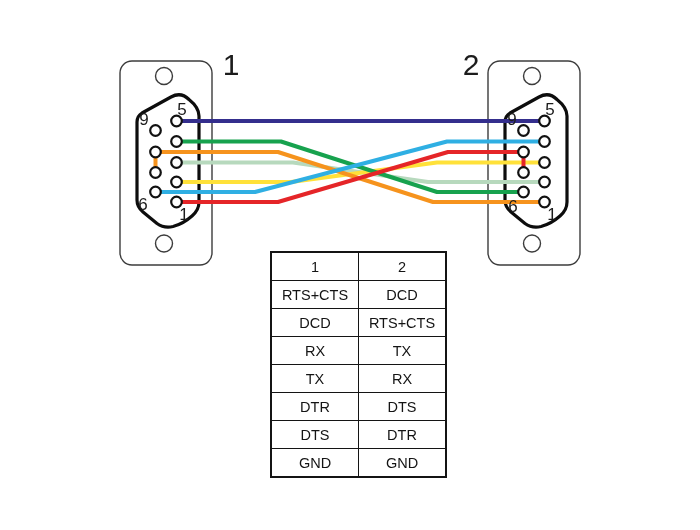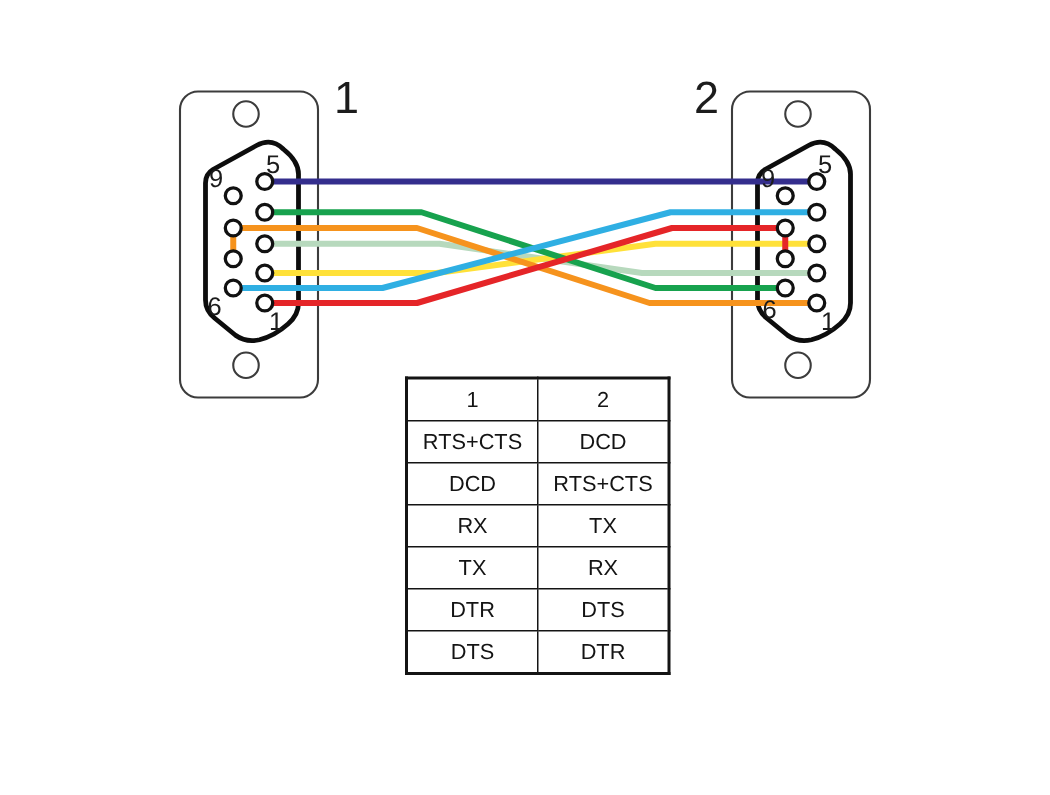--- a/index.html
+++ b/index.html
@@ -122,16 +122,20 @@
         <td>RX</td>
       </tr>
       <tr>
         <td>DTR</td>
         <td>DTS</td>
       </tr>
       <tr>
         <td>DTS</td>
         <td>DTR</td>
       </tr>
+      <tr>
+        <td>GND</td>
+        <td>GND</td>
+      </tr>
     </tbody>
   </table>
 
 </div>
 
 </body></html>

